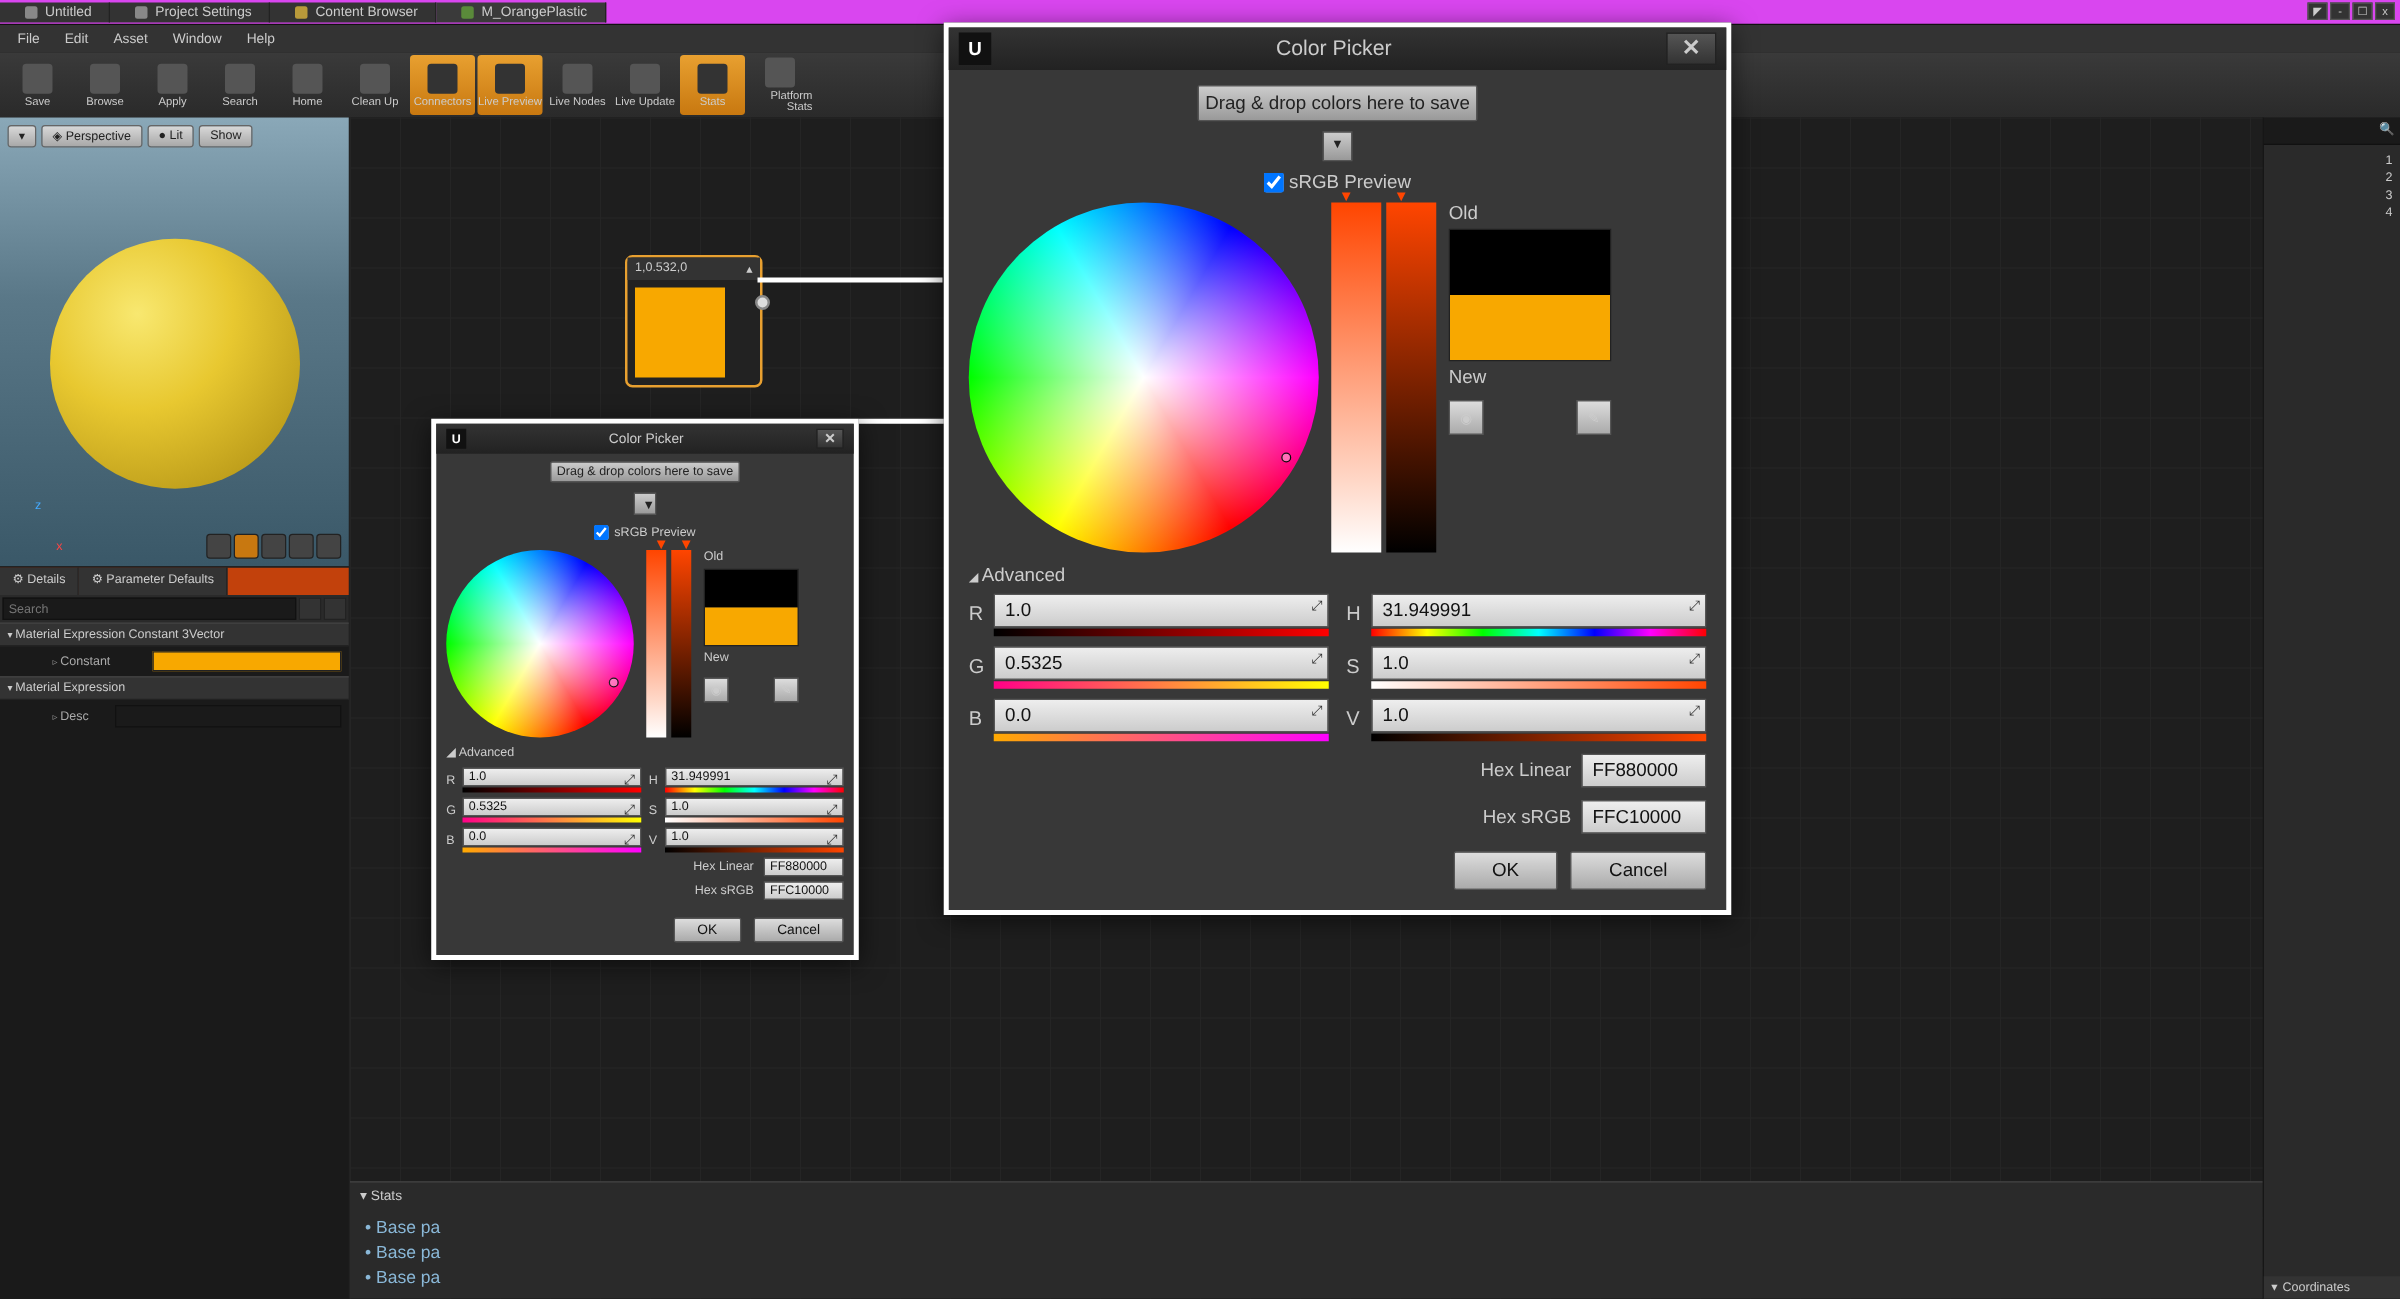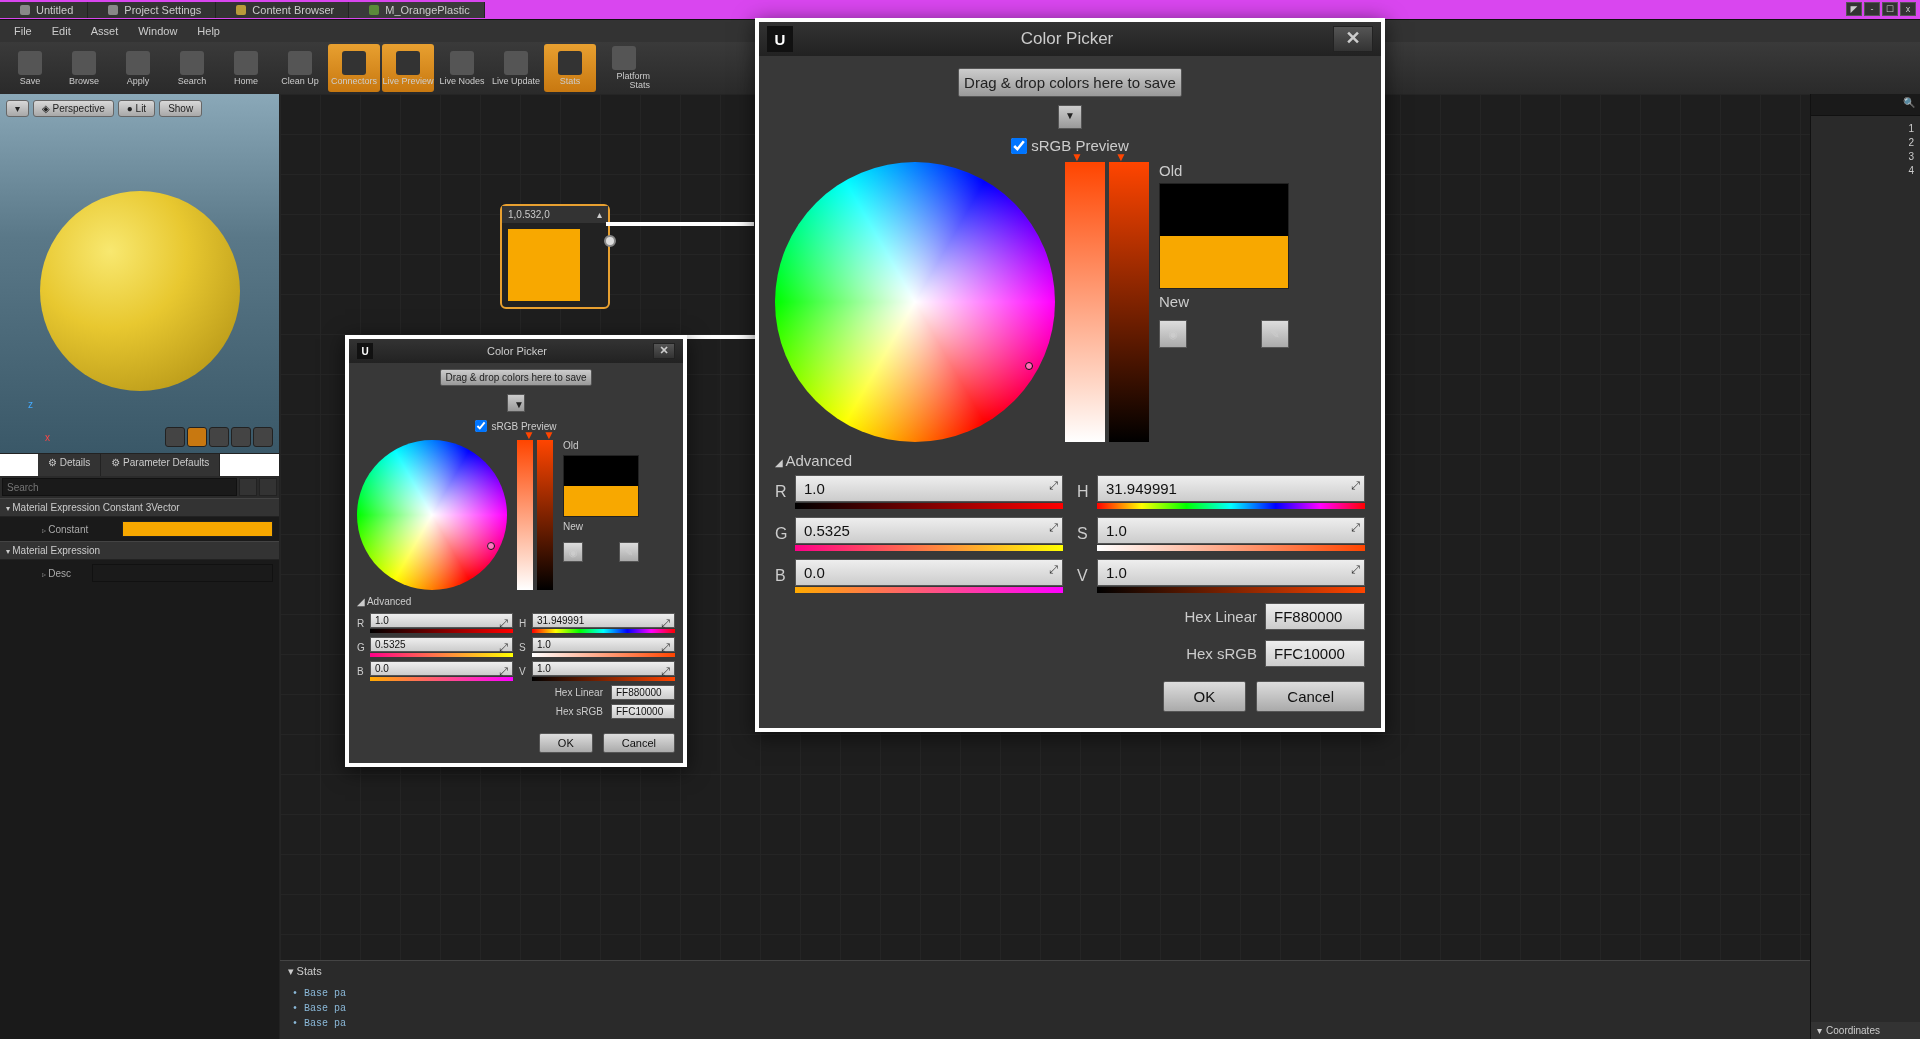--- a/index.html
+++ b/index.html
@@ -33,21 +33,21 @@
 .vp-btn { background:linear-gradient(#d8d8d8,#a8a8a8); border:1px solid #666; border-radius:3px; padding:2px 8px; font-size:10px; color:#222; cursor:pointer; }
 .sphere { position:absolute; left:50%; top:55%; transform:translate(-50%,-50%); width:200px; height:200px; border-radius:50%;
   background:radial-gradient(circle at 35% 30%, #f8e870, #e8c830 40%, #c8a820 70%, #a88810); }
 .axis-gizmo { position:absolute; left:10px; bottom:10px; width:40px; height:40px; }
 .axis-gizmo::before { content:'z'; color:#4af; position:absolute; top:-4px; left:18px; font-size:10px; }
 .axis-gizmo::after { content:'x'; color:#f44; position:absolute; bottom:0; right:0; font-size:10px; }
 .vp-tools { position:absolute; right:6px; bottom:6px; display:flex; gap:2px; }
 .vp-tool { width:20px; height:20px; background:#444; border:1px solid #222; border-radius:3px; cursor:pointer; }
 .vp-tool.active { background:#c87810; }
 
-.detail-tabs { display:flex; background:#ffffff; height:22px;padding-left:38px; }
+.detail-tabs { display:flex; background:#c2410c; height:22px; }
 .detail-tab { padding:3px 10px; background:#333; border-right:1px solid #222; font-size:10px; }
 .search-row { display:flex; padding:2px; background:#2a2a2a; }
 .search-in { flex:1; background:#1a1a1a; border:1px solid #111; color:#888; padding:2px 4px; font-size:10px; }
 .search-ico { width:18px; height:18px; background:#333; margin-left:2px; border:1px solid #222; }
 
 .section-hdr { background:#333; padding:3px 6px; font-size:10px; border-top:1px solid #444; border-bottom:1px solid #222; }
 .section-hdr::before { content:'▾ '; font-size:8px; }
 .prop-row { display:flex; padding:4px 6px; align-items:center; }
 .prop-lbl { width:80px; font-size:10px; color:#aaa;margin-left:36px; }
 .prop-lbl::before { content:'▹ '; font-size:8px; color:#888; }
@@ -62,21 +62,21 @@
 .node-hdr { background:#333; padding:3px 6px; font-size:10px; display:flex; justify-content:space-between; }
 .node-body { padding:6px; position:relative; }
 .node-sw { width:72px; height:72px; background:#f8a800; }
 .node-pin { position:absolute; right:-8px; top:12px; width:12px; height:12px; border-radius:50%; background:#ddd; border:2px solid #888; }
 
 
 .stats-panel { position:absolute; left:0; bottom:0; right:0; background:#2a2a2a; border-top:1px solid #444; }
 .stats-hdr { padding:4px 8px; font-size:11px; }
 .stats-hdr::before { content:'▾ '; }
 .stats-list { padding:4px 12px 8px; }
-.stats-item { font-size:10px; color:#8ab8d8; padding:2px 0;font-family:Liberation Mono, monospace; }
+.stats-item { font-size:14px; color:#8ab8d8; padding:2px 0; }
 .stats-item::before { content:'• '; }
 
 
 .right-pane { width:110px; background:#2a2a2a; border-left:1px solid #111; display:flex; flex-direction:column; }
 .right-search { height:22px; background:#1a1a1a; border-bottom:1px solid #111; position:relative; }
 .right-search::after { content:'🔍'; position:absolute; right:4px; top:3px; font-size:10px; }
 .palette-nums { padding:6px; text-align:right; font-size:10px; line-height:1.4; }
 .coords-hdr { background:#333; padding:3px 6px; font-size:10px; }
 .coords-hdr::before { content:'▾'; margin-right:4px; }
 

